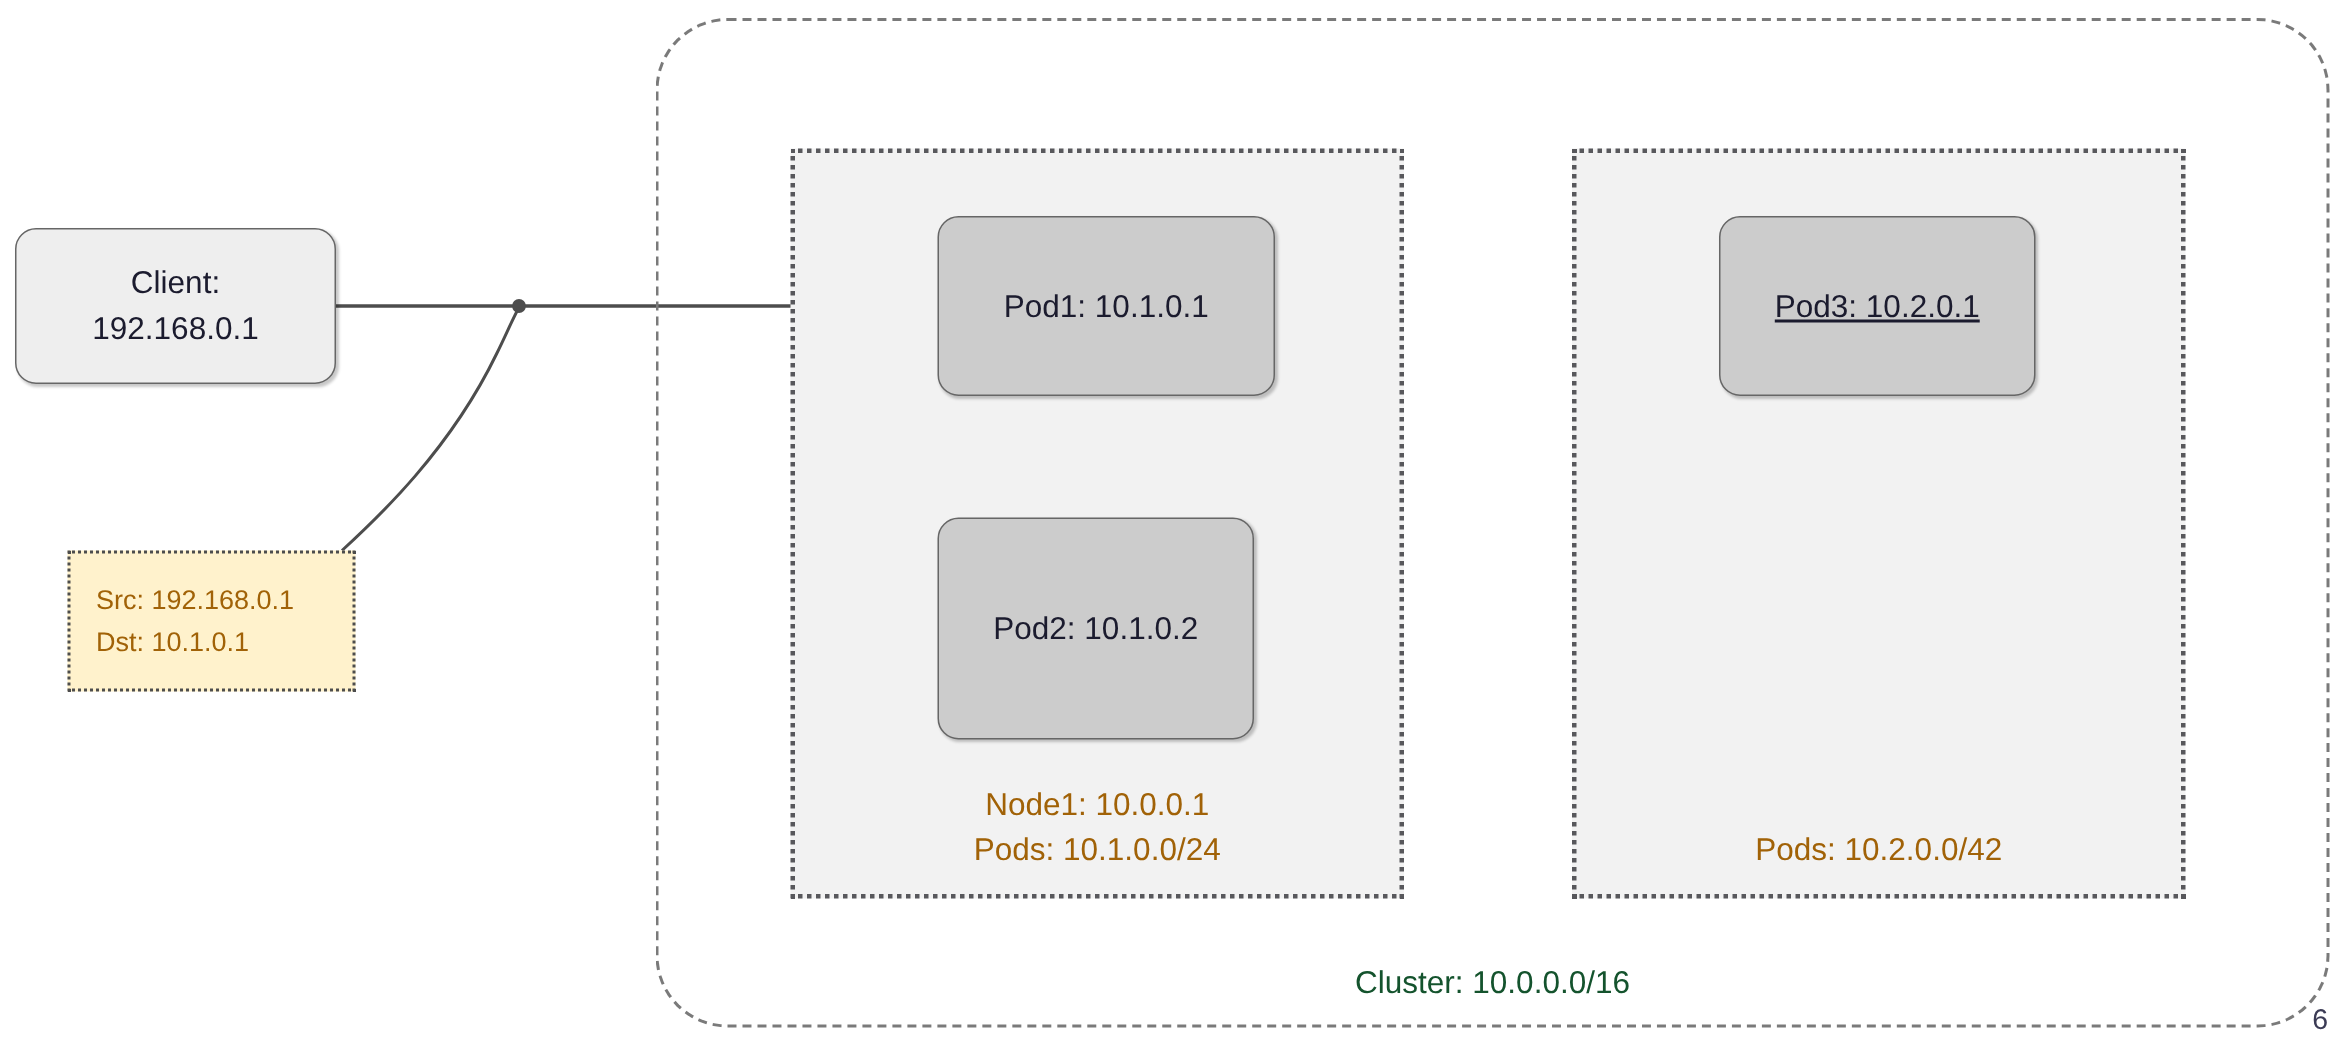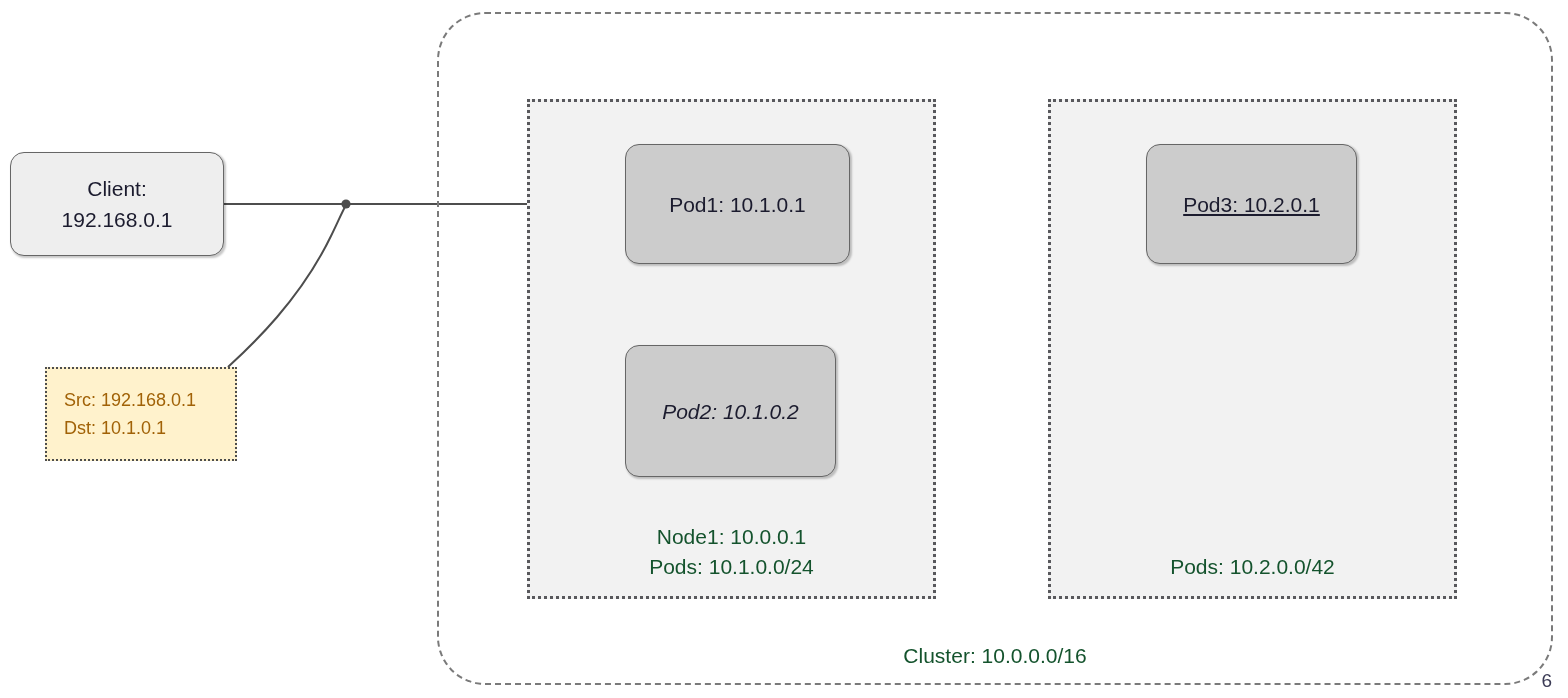--- a/index.html
+++ b/index.html
@@ -60,34 +60,34 @@
     border: 3px dotted #58585c;
     background: #f2f2f2;
     justify-content: flex-end;
     padding-bottom: 14px;
   }
   #node1 { left: 527px; top: 99px; width: 409px; height: 500px; }
   #node2 { left: 1048px; top: 99px; width: 409px; height: 500px; }
   .node-label {
     font-size: 21px;
     line-height: 30px;
-    color: #14532d;
+    color: #a16207;
   }
 
   
   .pod {
     background: #cccccc;
     border: 1.6px solid #666666;
     border-radius: 14px;
     font-size: 21px;
     line-height: 27px;
     box-shadow: 1.5px 1.5px 2px rgba(0,0,0,0.22);
   }
   #pod1 { left: 625px; top: 144px; width: 225px; height: 120px; text-align: right; }
-  #pod2 { left: 625px; top: 345px; width: 211px; height: 132px; font-style: italic; }
+  #pod2 { left: 625px; top: 345px; width: 211px; height: 148px; }
   #pod3 { left: 1146px; top: 144px; width: 211px; height: 120px; text-decoration: underline; }
 
   
   #client {
     left: 10px;
     top: 152px;
     width: 214px;
     height: 104px;
     background: #eeeeee;
     border: 1.6px solid #666666;

